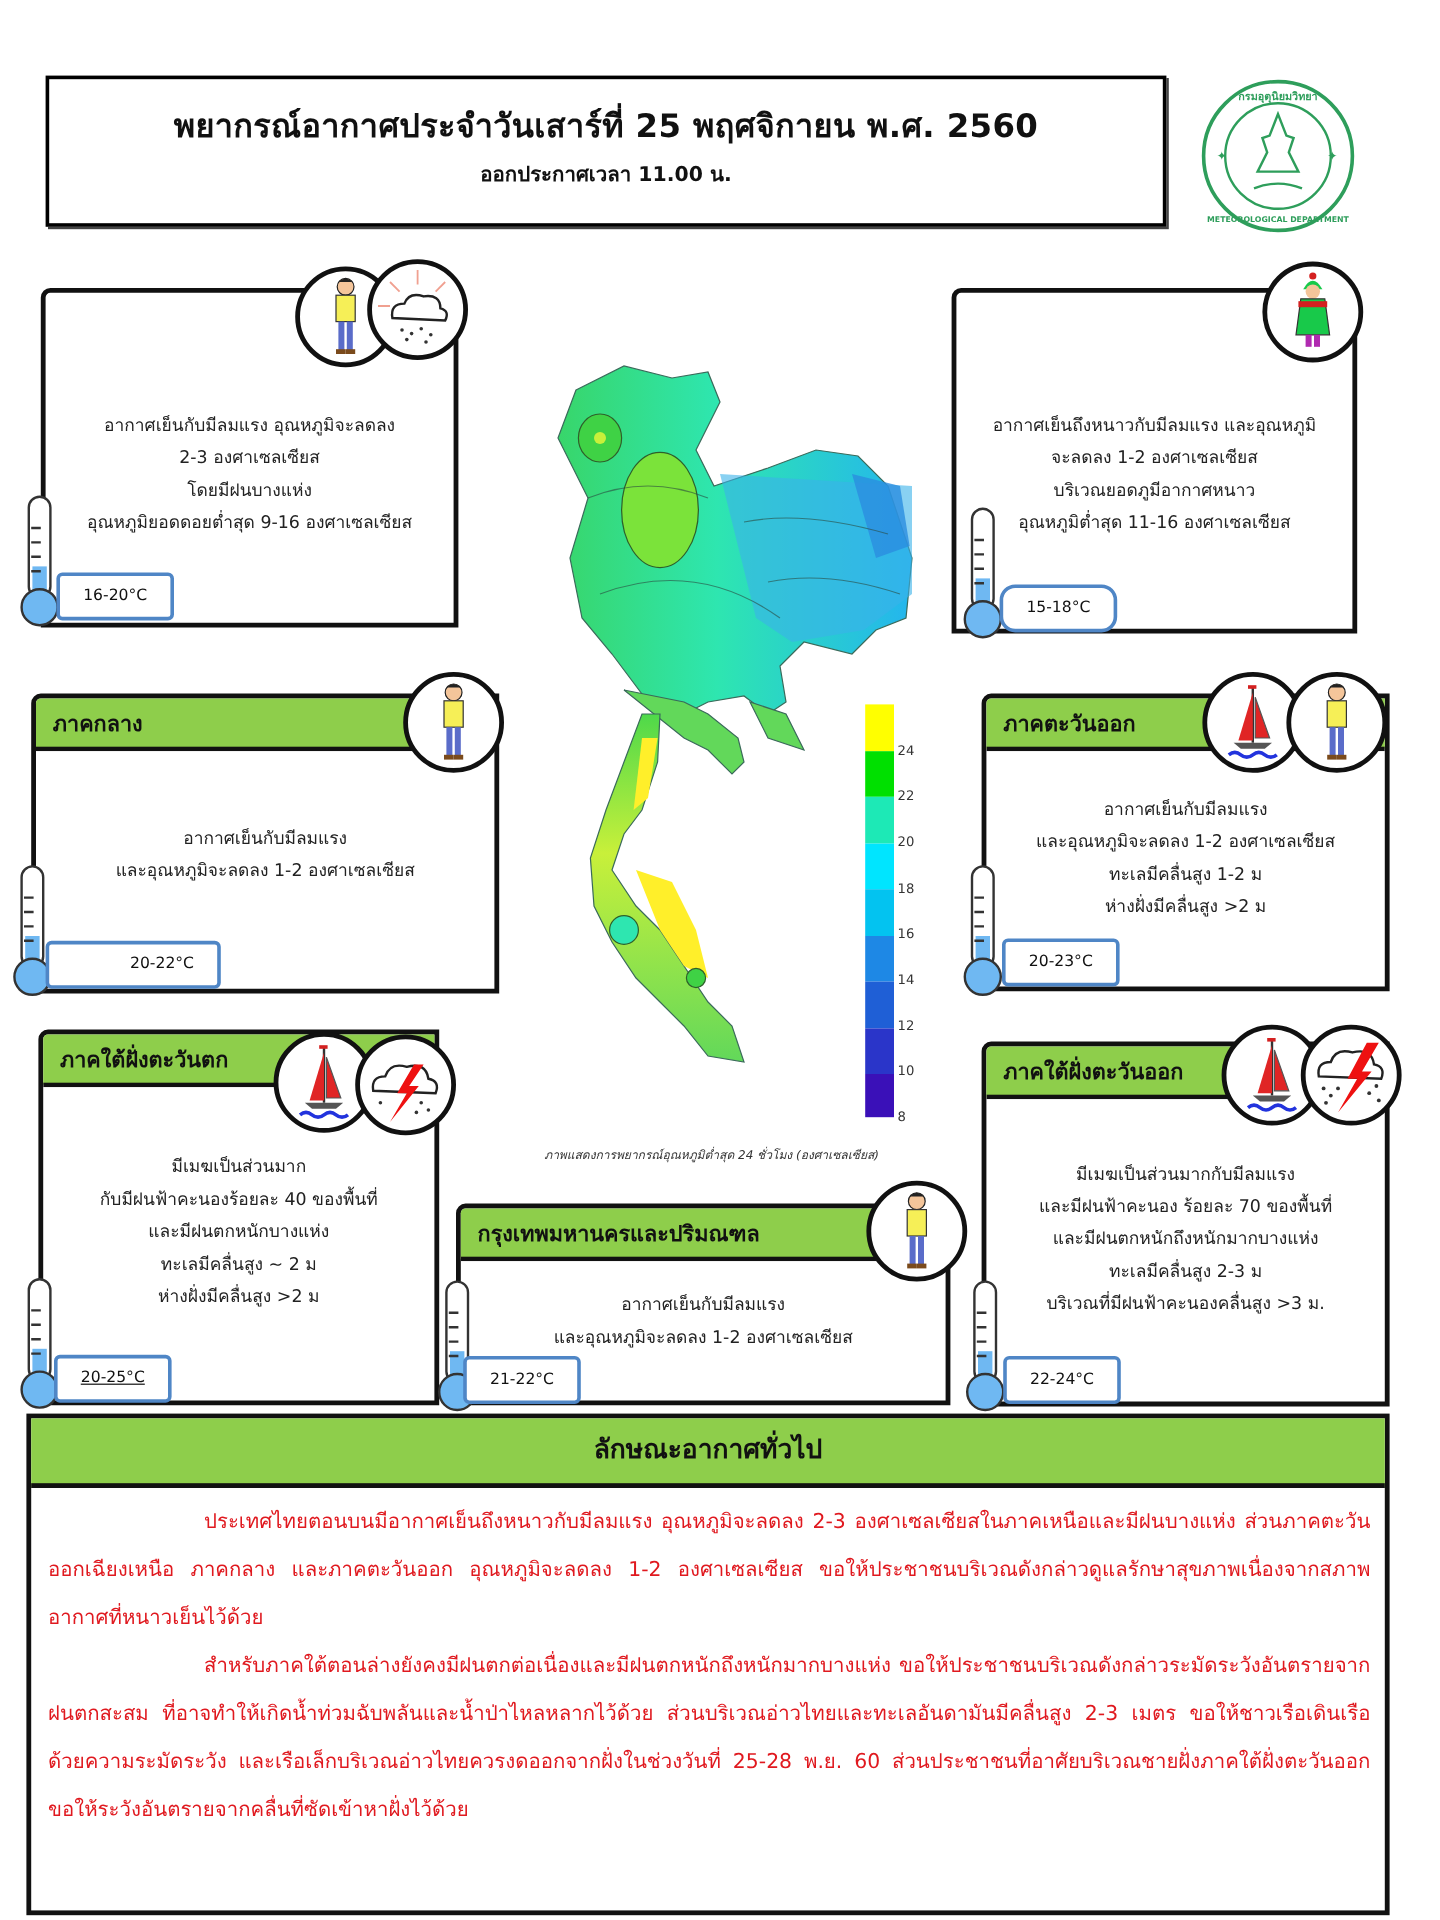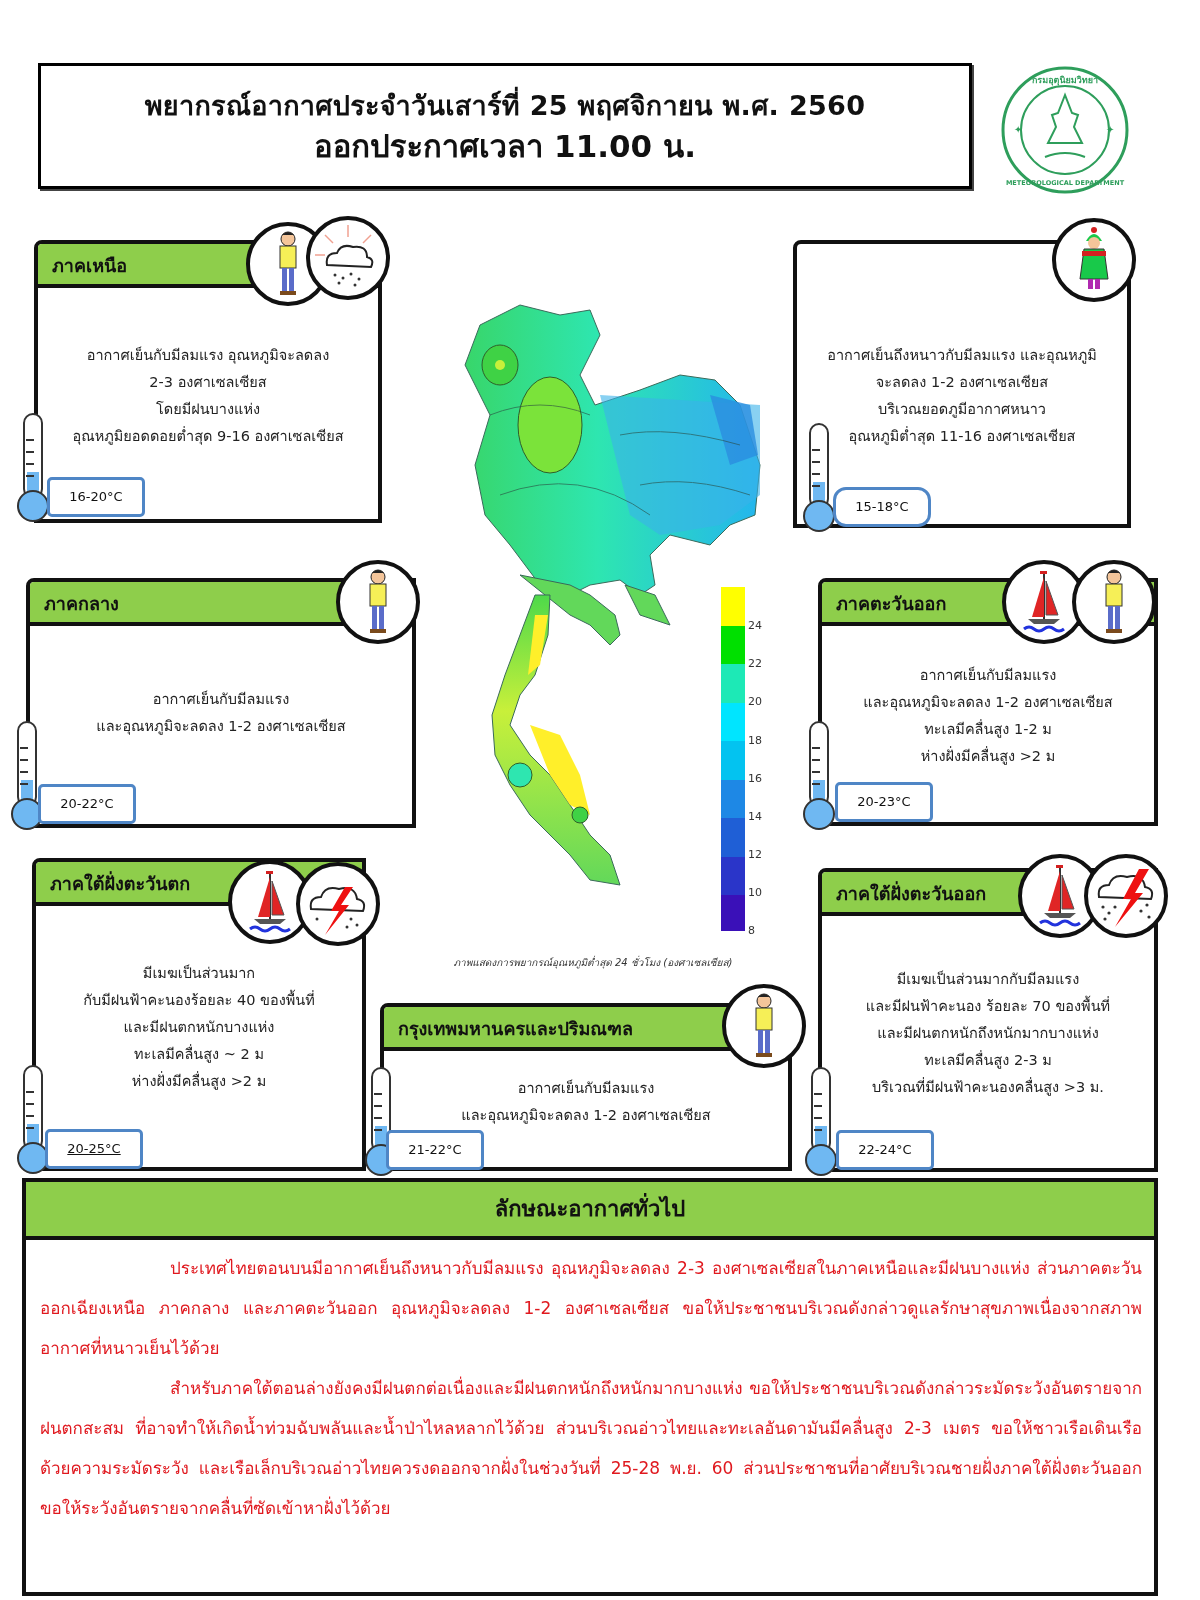--- a/index.html
+++ b/index.html
@@ -3,21 +3,21 @@
 <meta charset="utf-8">
 <style>
   html, body { margin:0; padding:0; background:#ffffff; }
   body { width:1200px; height:1600px; position:relative; overflow:hidden;
          font-family:"DejaVu Sans","Liberation Sans",sans-serif; color:#111; }
 
   .title-box { position:absolute; left:38px; top:63px; width:928px; height:120px;
                border:3px solid #000; box-shadow:2px 2px 0 #444; background:#fff;
                display:flex; flex-direction:column; align-items:center; justify-content:center; }
   .title-line1 { font-size:27px; font-weight:bold; line-height:40px; letter-spacing:0.3px; }
-  .title-line2 { font-size:31px; font-weight:bold; line-height:40px; }
+  .title-line2 { font-size:17px; font-weight:bold; line-height:40px; }
 
   .logo { position:absolute; left:1000px; top:65px; width:130px; height:130px; }
 
   .region { position:absolute; background:#fff; border:4px solid #111; border-radius:8px 0 0 0; }
   .region .hdr { position:absolute; left:0; top:0; right:0; height:44px; background:#8ece4b;
                  border-bottom:4px solid #111; border-radius:4px 0 0 0;
                  font-size:18px; font-weight:bold; color:#111; line-height:44px; padding-left:14px;
                  box-sizing:border-box; }
   .region .body { position:absolute; left:0; right:0; top:60px; text-align:center;
                   font-size:14.5px; line-height:27px; color:#222; }
@@ -57,21 +57,20 @@
   <circle cx="65" cy="65" r="44" fill="none" stroke="#2e9e5b" stroke-width="2"></circle>
   <path d="M65 30 L58 48 L52 50 L56 62 L48 78 L82 78 L74 62 L78 50 L72 48 Z" fill="none" stroke="#2e9e5b" stroke-width="2"></path>
   <path d="M45 92 Q65 84 85 92" fill="none" stroke="#2e9e5b" stroke-width="2"></path>
   <text x="65" y="18" font-size="9" fill="#2e9e5b" text-anchor="middle" font-family="DejaVu Sans, sans-serif" font-weight="bold">กรมอุตุนิยมวิทยา</text>
   <text x="65" y="120" font-size="6.5" fill="#2e9e5b" text-anchor="middle" font-family="DejaVu Sans, sans-serif" font-weight="bold">METEOROLOGICAL DEPARTMENT</text>
   <text x="14" y="68" font-size="10" fill="#2e9e5b">✦</text>
   <text x="106" y="68" font-size="10" fill="#2e9e5b">✦</text>
 </svg>
 
 <div class="region" style="left:34px; top:240px; width:340px; height:275px;">
-  <div class="hdr">ภาคเหนือ</div>
   <div class="body" style="top:98px;">
     <div>อากาศเย็นกับมีลมแรง อุณหภูมิจะลดลง</div>
     <div>2-3 องศาเซลเซียส</div>
     <div>โดยมีฝนบางแห่ง</div>
     <div>อุณหภูมิยอดดอยต่ำสุด 9-16 องศาเซลเซียส</div>
   </div>
 </div>
 <div class="icon-circle" style="left:246px; top:222px;">
   <svg width="60" height="70" viewBox="0 0 60 70">
       <circle cx="30" cy="10" r="7" fill="#f4c59a" stroke="#222"></circle>
@@ -169,21 +168,21 @@
     <rect x="10" y="2" width="18" height="84" rx="9" fill="#fff" stroke="#333" stroke-width="2"></rect>
     <rect x="13" y="60" width="12" height="30" fill="#6fb8f2"></rect>
     <circle cx="19" cy="94" r="15" fill="#6fb8f2" stroke="#333" stroke-width="2"></circle>
     <g stroke="#333" stroke-width="2">
       <line x1="12" y1="28" x2="20" y2="28"></line>
       <line x1="12" y1="40" x2="20" y2="40"></line>
       <line x1="12" y1="52" x2="20" y2="52"></line>
       <line x1="12" y1="64" x2="20" y2="64"></line>
     </g>
   </svg>
-<div class="temp-box" style="left:38px; top:784px;">20-22°C</div>
+<div class="temp-box" style="left:38px; top:784px;padding-left:48px;">20-22°C</div>
 
 <div class="region" style="left:818px; top:578px; width:332px; height:240px;">
   <div class="hdr">ภาคตะวันออก</div>
   <div class="body" style="top:80px;">
     <div>อากาศเย็นกับมีลมแรง</div>
     <div>และอุณหภูมิจะลดลง 1-2 องศาเซลเซียส</div>
     <div>ทะเลมีคลื่นสูง 1-2 ม</div>
     <div>ห่างฝั่งมีคลื่นสูง &gt;2 ม</div>
   </div>
 </div>

